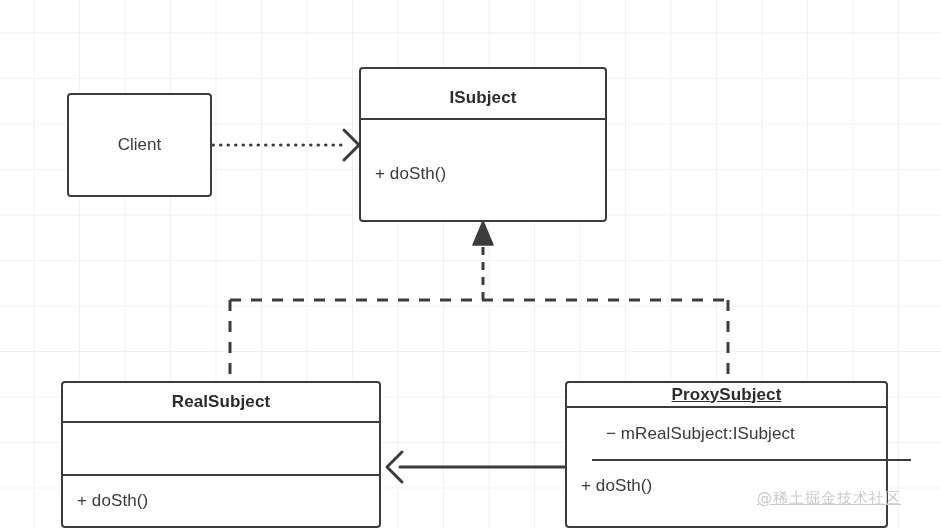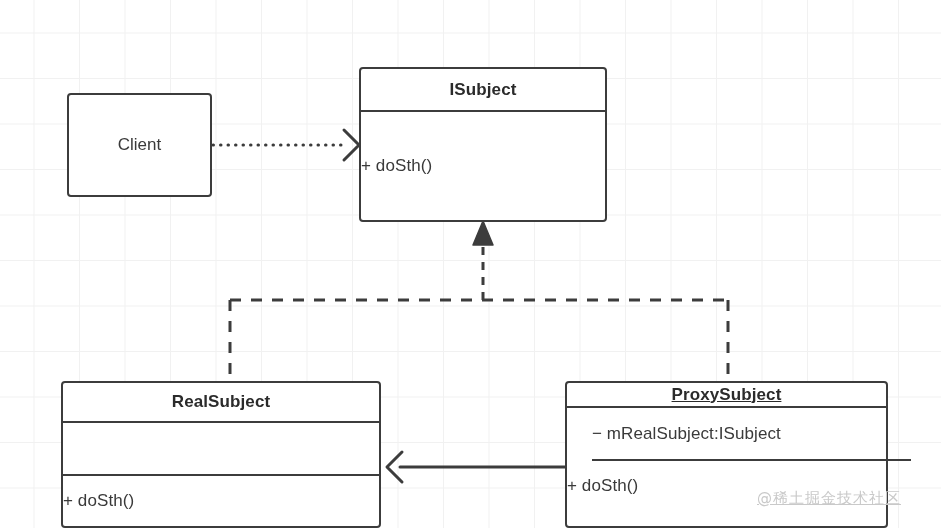--- a/index.html
+++ b/index.html
@@ -46,20 +46,21 @@
   }
   .cls-title {
     justify-content: center;
     font-size: 17px;
     font-weight: bold;
     color: #2b2b2b;
     letter-spacing: .1px;
   }
   .cls-member {
     justify-content: flex-start;
+    padding-left: 14px;
     font-size: 17px;
     color: #3a3a3a;
     letter-spacing: .1px;
   }
   .plain-label {
     width: 100%;
     height: 100%;
     display: flex;
     align-items: center;
     justify-content: center;
@@ -113,21 +114,21 @@
       <line x1="565" y1="467" x2="400" y2="467" stroke="#3c3c3c" stroke-width="3" stroke-linecap="round"></line>
       <path d="M 402,452 L 387,467 L 402,482" fill="none" stroke="#3c3c3c" stroke-width="3" stroke-linecap="round" stroke-linejoin="round"></path>
     </g>
   </svg>
 
   <div class="uml-box" style="left:67px; top:93px; width:145px; height:104px;">
     <div class="plain-label">Client</div>
   </div>
 
   <div class="uml-box" style="left:359px; top:67px; width:248px; height:155px;">
-    <div class="compartment divider cls-title" style="height:43px;">ISubject</div>
+    <div class="compartment divider cls-title" style="height:43px;margin-top:8px;">ISubject</div>
     <div class="compartment cls-member" style="height:107px;">+ doSth()</div>
   </div>
 
   <div class="uml-box" style="left:61px; top:381px; width:320px; height:147px;">
     <div class="compartment divider cls-title" style="height:40px;">RealSubject</div>
     <div class="compartment divider cls-member" style="height:53px;"></div>
     <div class="compartment cls-member" style="height:49px;">+ doSth()</div>
   </div>
 
   <div class="uml-box" style="left:565px; top:381px; width:323px; height:147px;">

